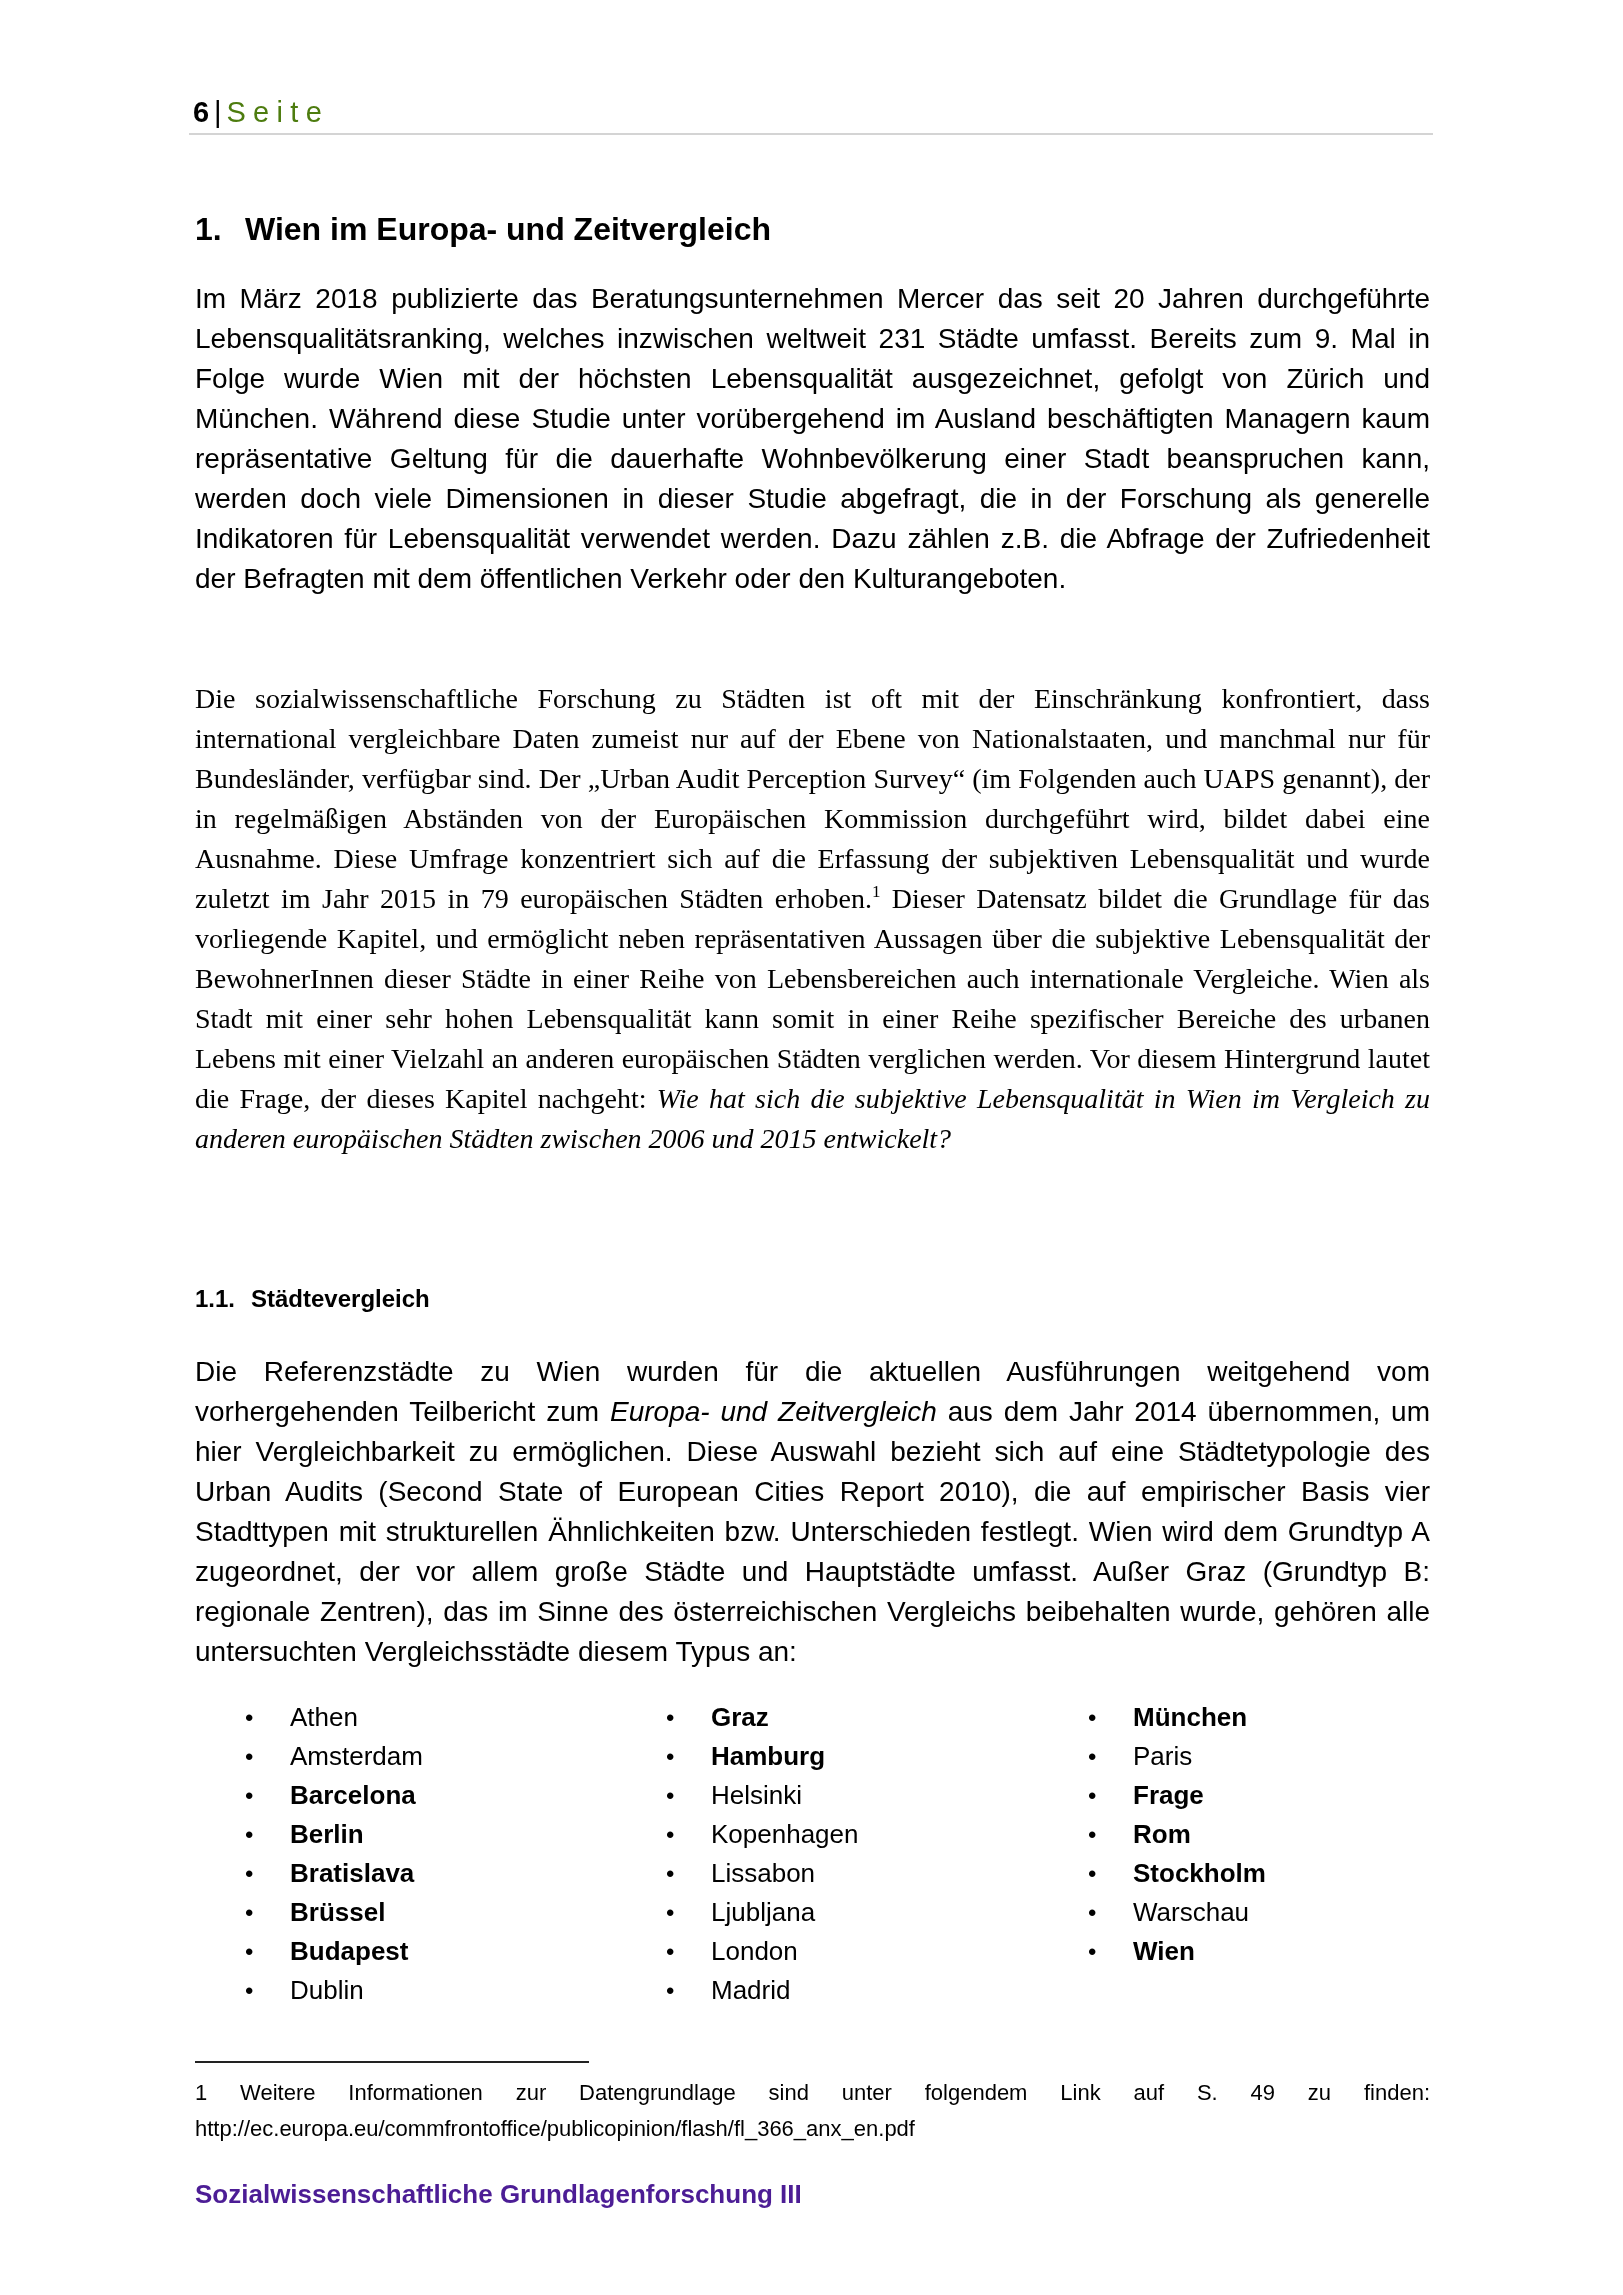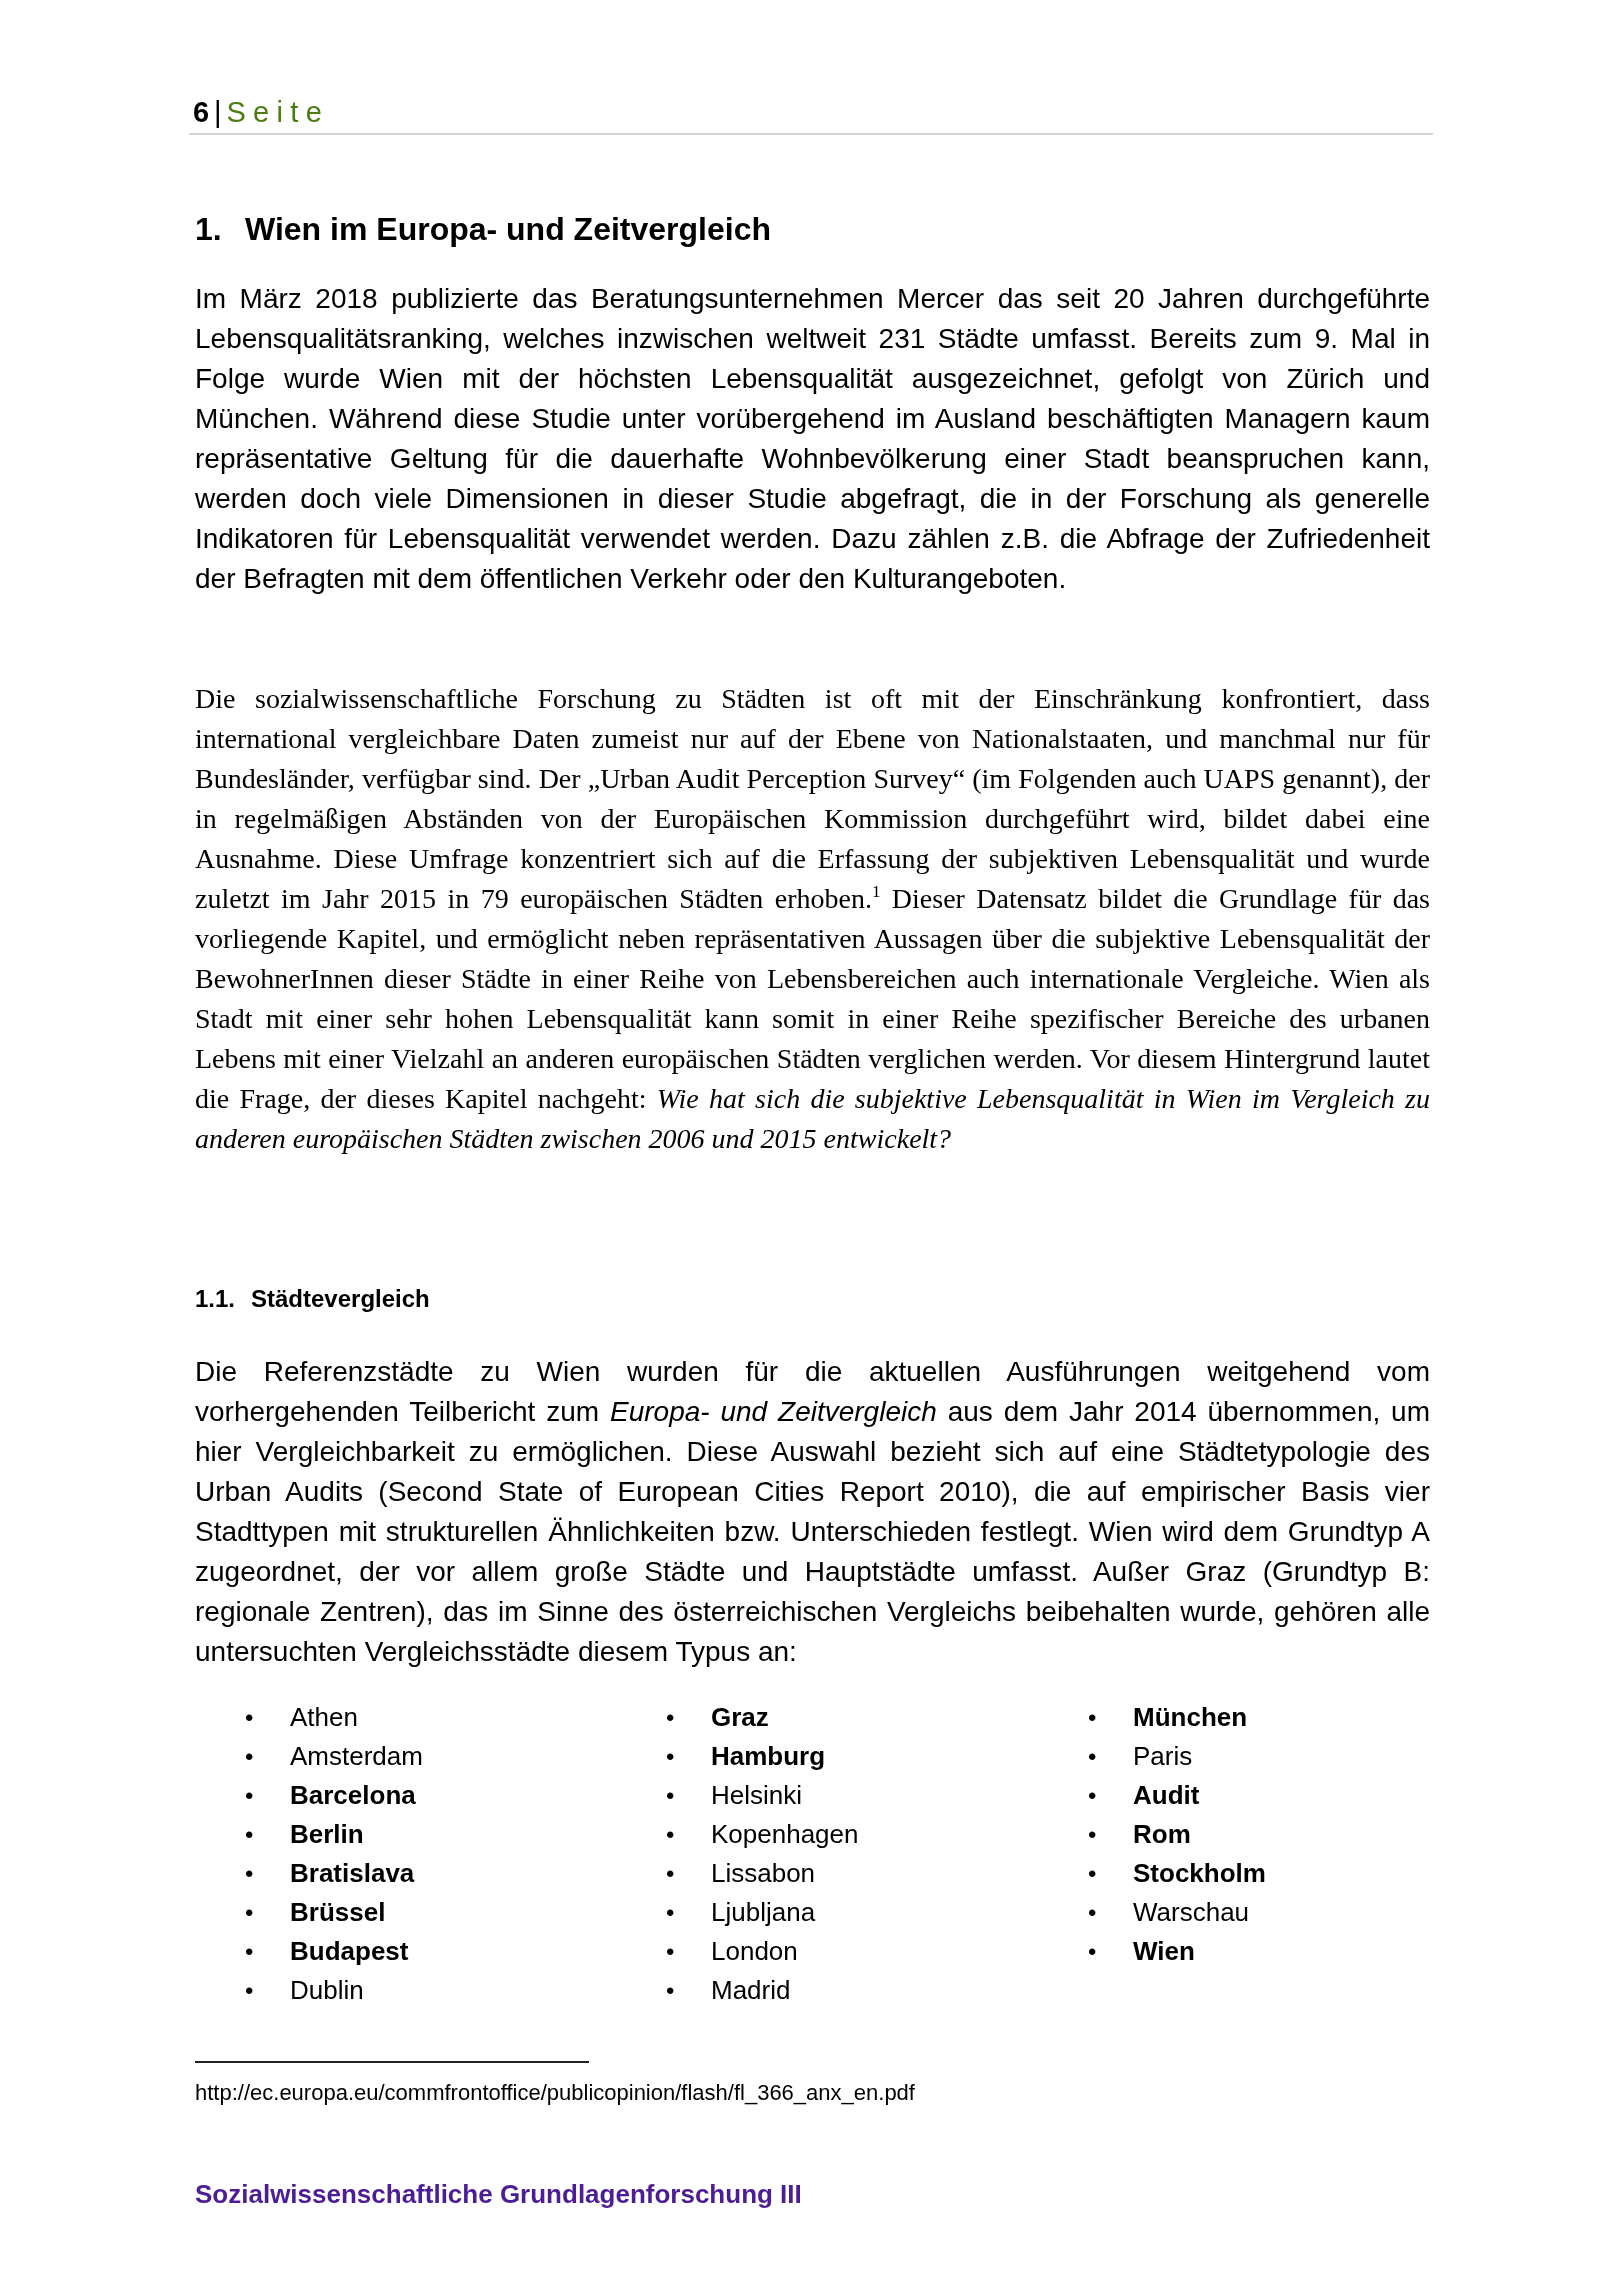--- a/index.html
+++ b/index.html
@@ -142,21 +142,21 @@
       <li class="bold">
           <span class="bullet">•</span>
           <span class="name">München</span>
         </li>
       <li>
           <span class="bullet">•</span>
           <span class="name">Paris</span>
         </li>
       <li class="bold">
           <span class="bullet">•</span>
-          <span class="name">Audit</span>
+          <span class="name">Frage</span>
         </li>
       <li class="bold">
           <span class="bullet">•</span>
           <span class="name">Rom</span>
         </li>
       <li class="bold">
           <span class="bullet">•</span>
           <span class="name">Stockholm</span>
         </li>
       <li>
@@ -165,18 +165,19 @@
         </li>
       <li class="bold">
           <span class="bullet">•</span>
           <span class="name">Wien</span>
         </li>
     </ul>
   </div>
 
   <div class="fn-rule"></div>
   <div class="footnote">
+    <span class="fn-line1">1 Weitere Informationen zur Datengrundlage sind unter folgendem Link auf S. 49 zu finden:</span>
     <span class="fn-line2">http://ec.europa.eu/commfrontoffice/publicopinion/flash/fl_366_anx_en.pdf</span>
   </div>
 
   <div class="footer">Sozialwissenschaftliche Grundlagenforschung III</div>
 </div>
 
 
 </body></html>

